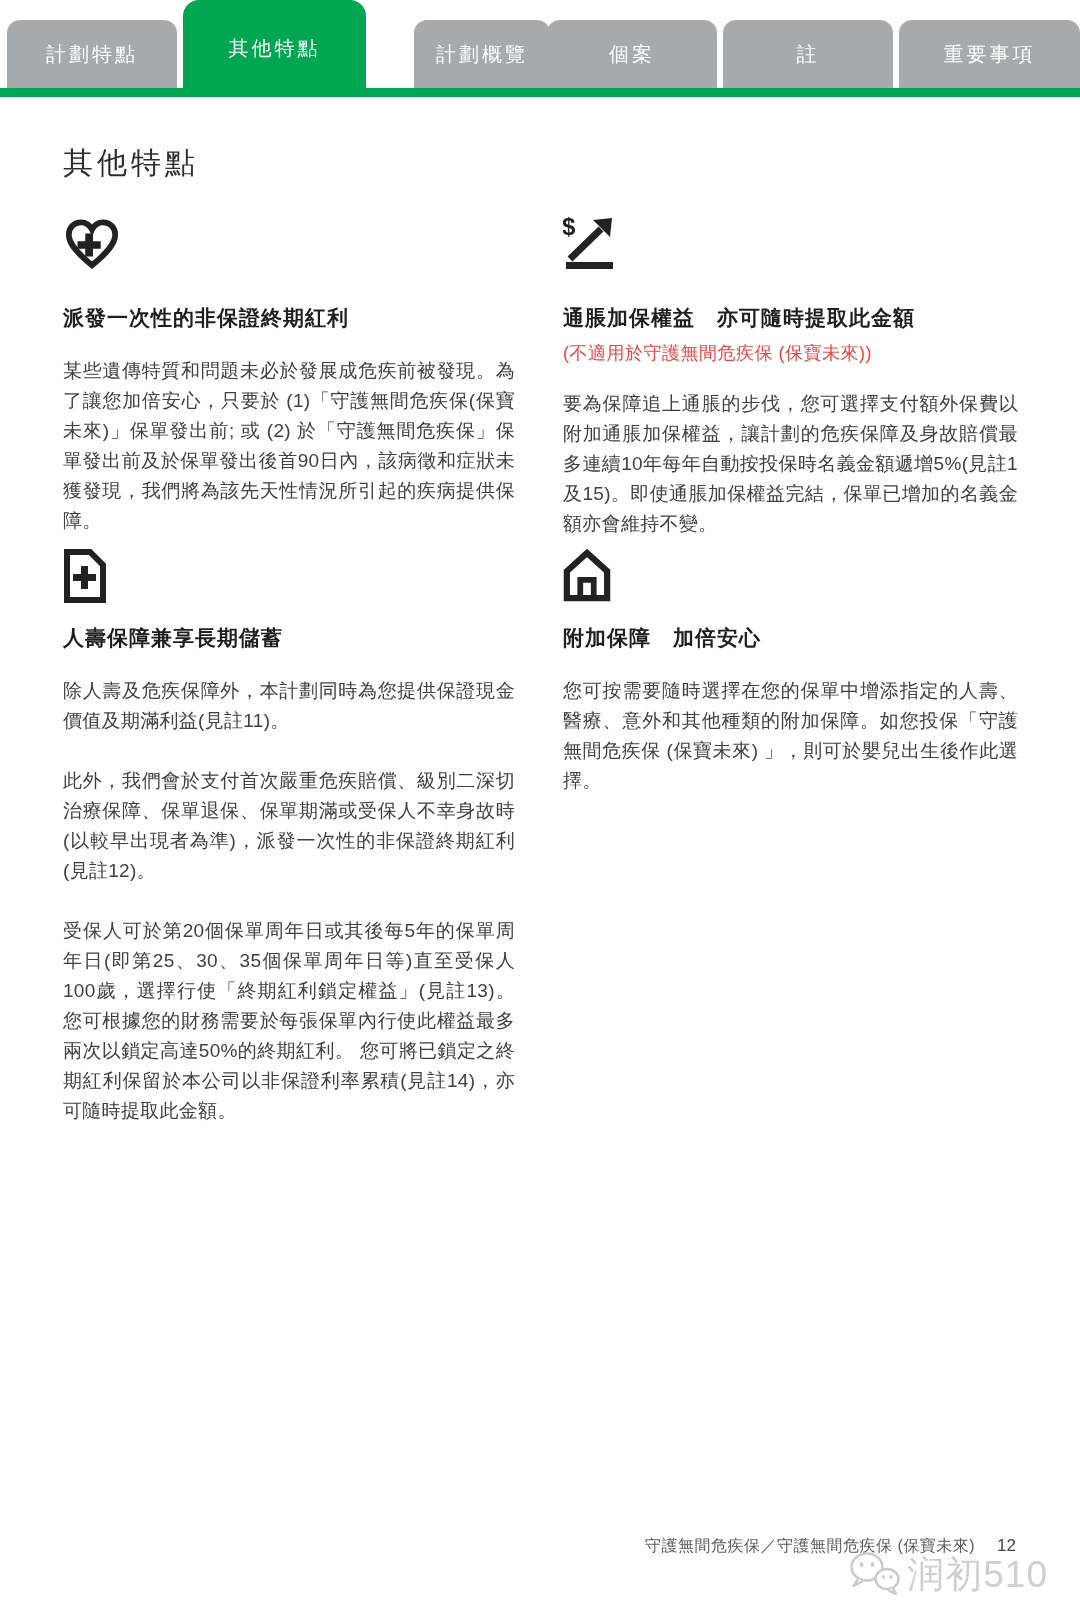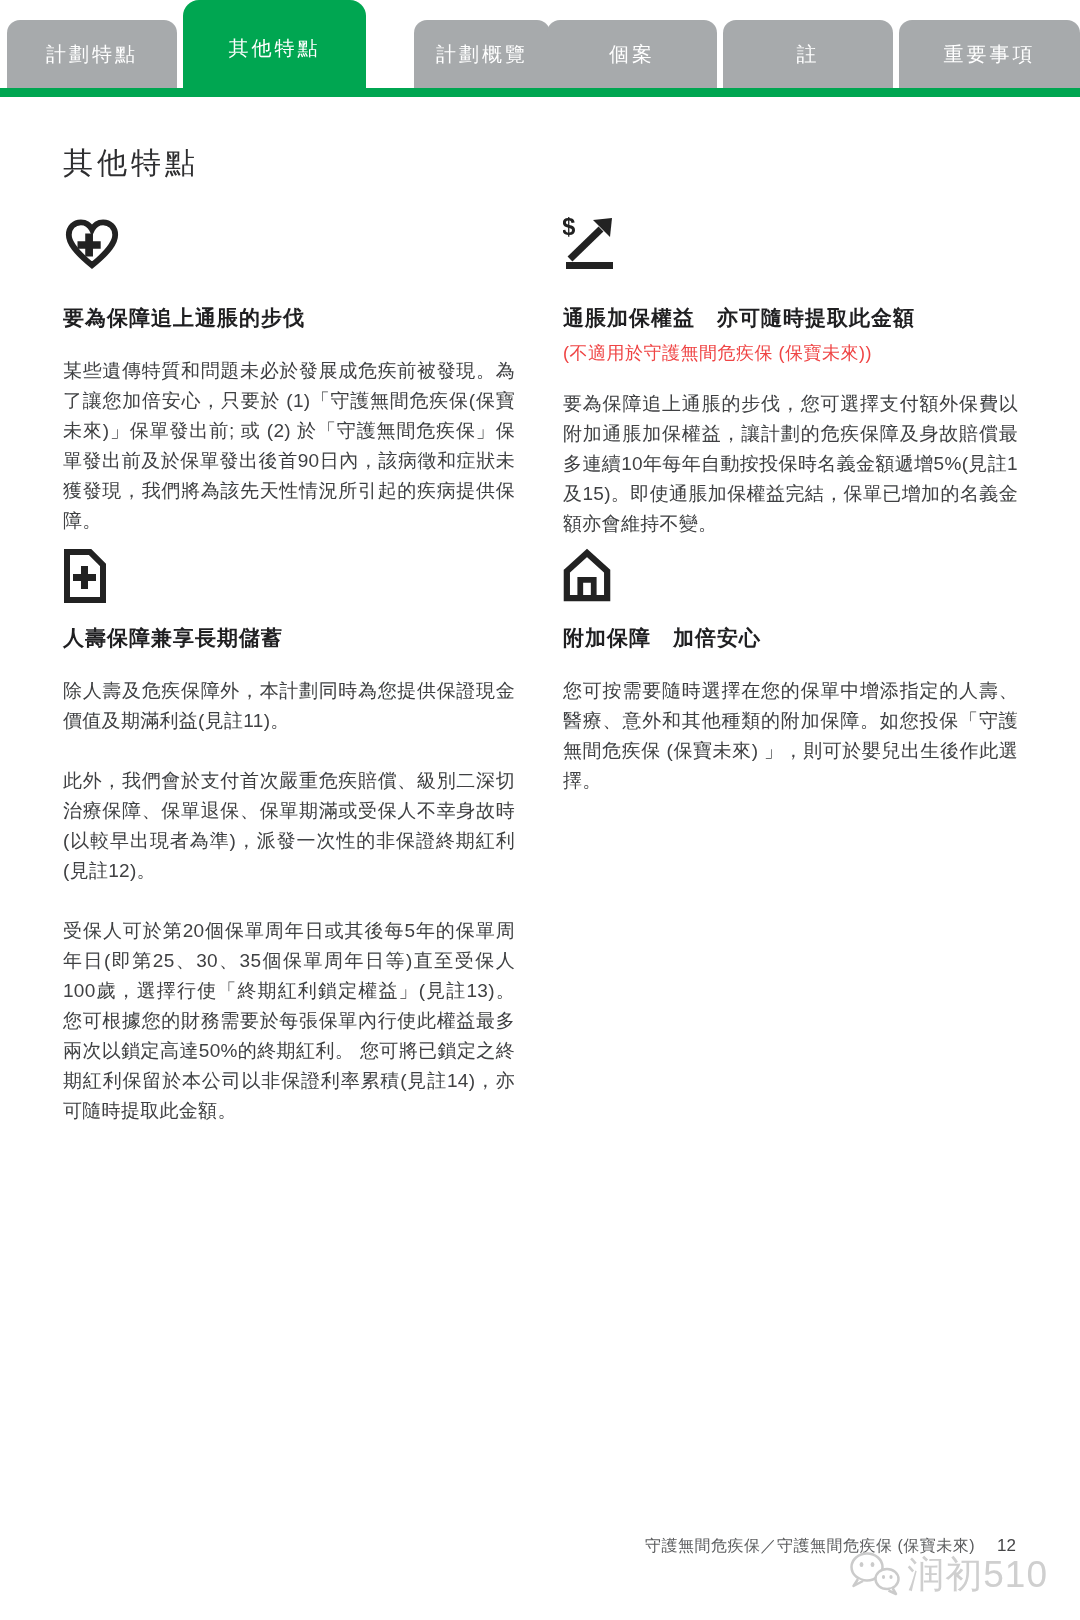--- a/index.html
+++ b/index.html
@@ -87,21 +87,21 @@
 
 <div class="page-title">其他特點</div>
 
 <div class="section sec-congenital">
   <div class="icon-box">
     <svg width="58" height="58" viewBox="0 0 60 60">
       <path d="M30 51 C13 37 6 28 6 19.5 C6 12 11.5 6.5 18.5 6.5 C23.5 6.5 27.8 9.5 30 14 C32.2 9.5 36.5 6.5 41.5 6.5 C48.5 6.5 54 12 54 19.5 C54 28 47 37 30 51 Z" fill="none" stroke="#222222" stroke-width="6"></path>
       <path d="M23 18 h8 v8 h8 v8 h-8 v8 h-8 v-8 h-8 v-8 h8 z" fill="#222222"></path>
     </svg>
   </div>
-  <div class="sec-heading">要為保障追上通脹的步伐</div>
+  <div class="sec-heading">派發一次性的非保證終期紅利</div>
   <div class="sec-para">某些遺傳特質和問題未必於發展成危疾前被發現。為了讓您加倍安心，只要於 (1)「守護無間危疾保(保寶未來)」保單發出前; 或 (2) 於「守護無間危疾保」保單發出前及於保單發出後首90日內，該病徵和症狀未獲發現，我們將為該先天性情況所引起的疾病提供保障。</div>
 </div>
 
 <div class="section sec-inflation">
   <div class="icon-box">
     <svg width="52" height="54" viewBox="0 0 52 54">
       <text x="-1" y="19" font-size="24" font-weight="bold" fill="#222222" font-family="'Liberation Sans','DejaVu Sans',sans-serif">$</text>
       <path d="M7 43 L38 13" stroke="#222222" stroke-width="7"></path>
       <polygon points="30,4 49,2 47,21" fill="#222222"></polygon>
       <rect x="3" y="46" width="47" height="7" fill="#222222"></rect>

